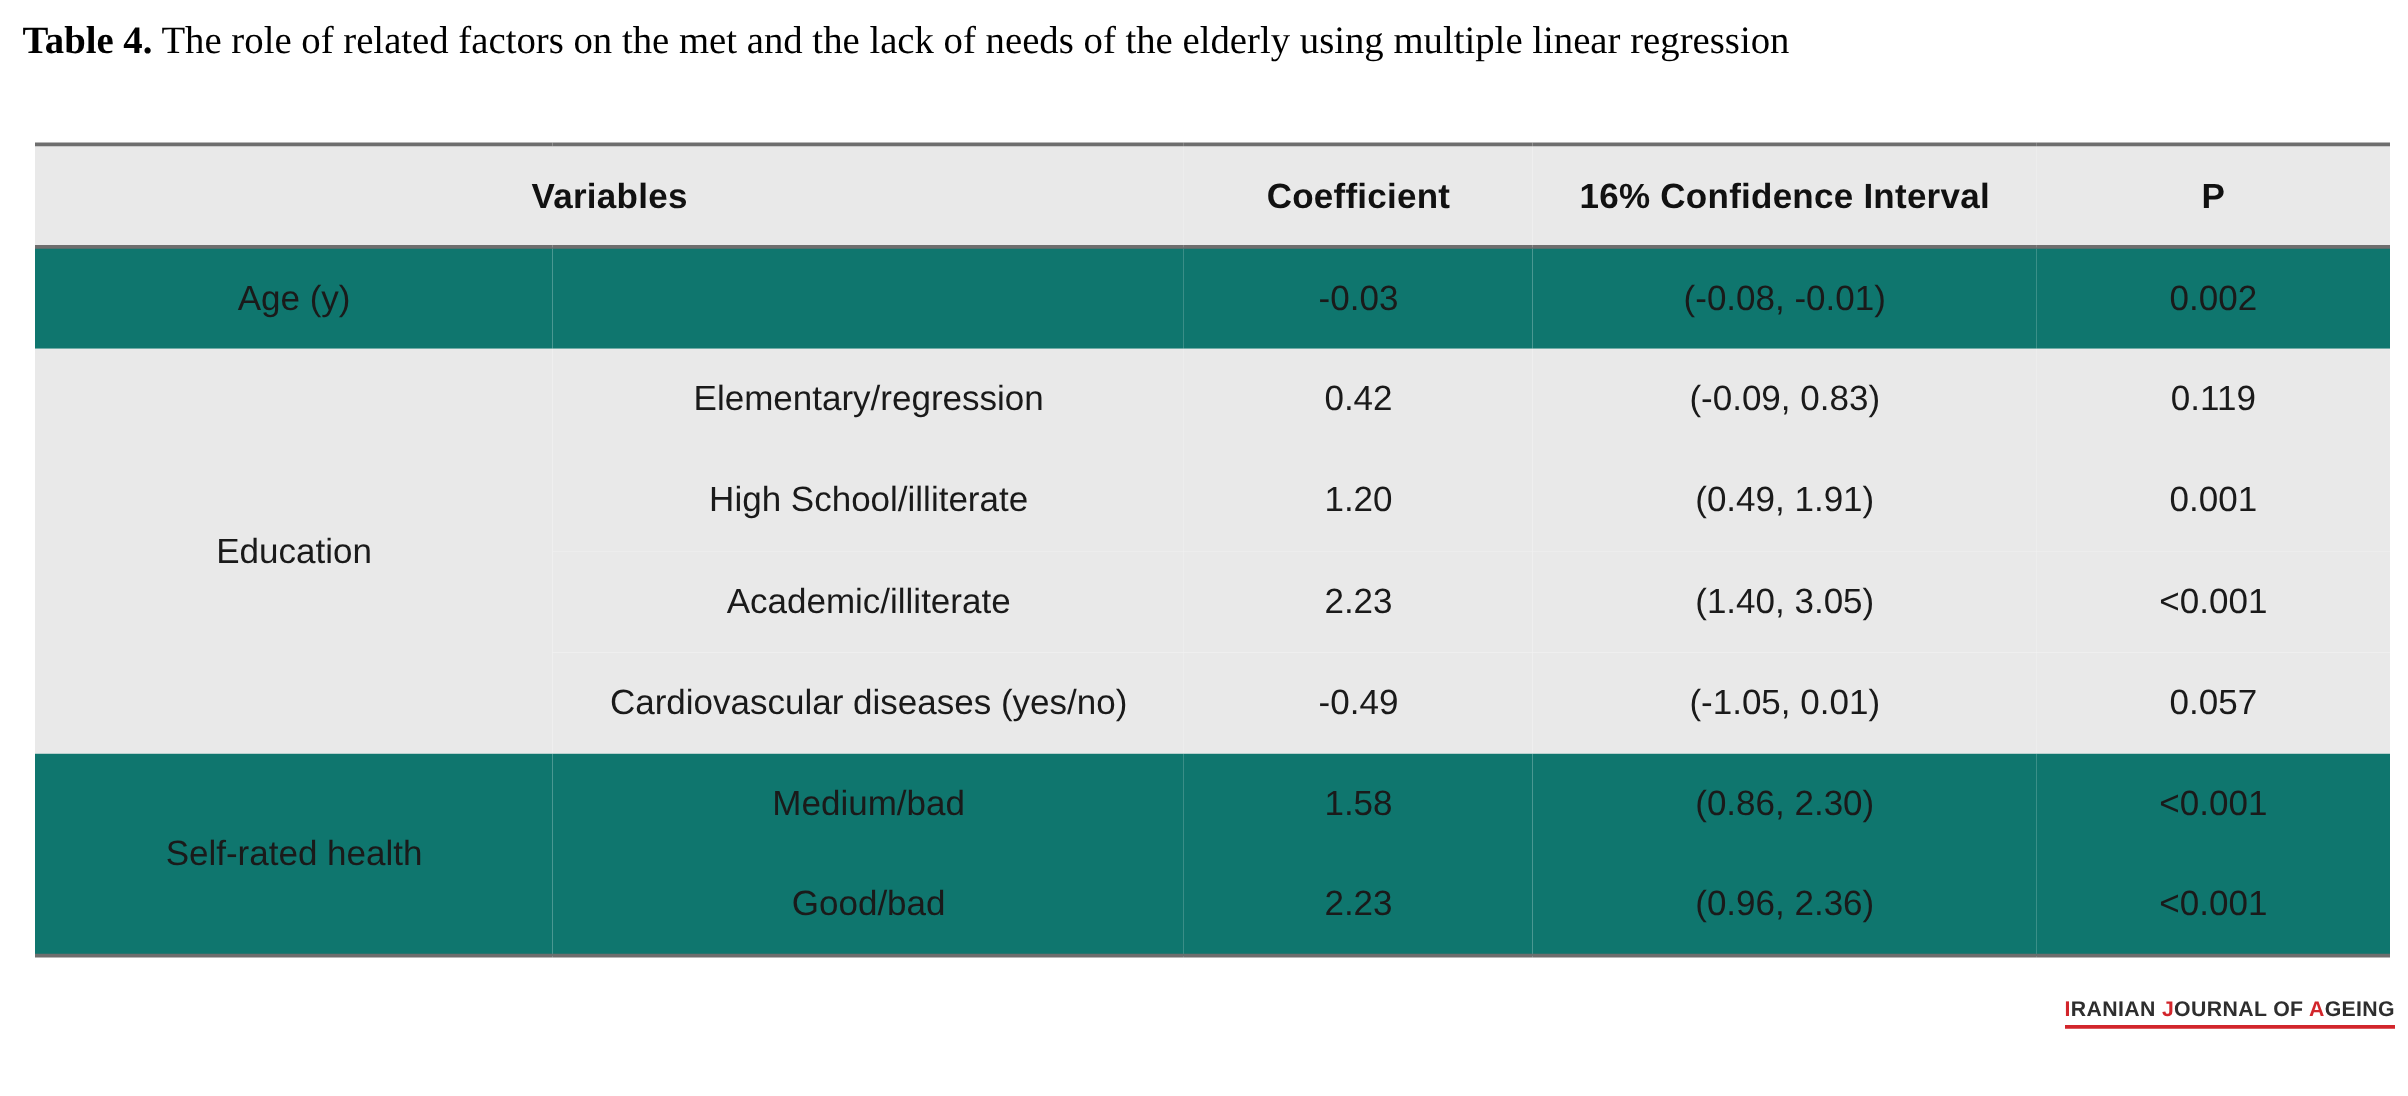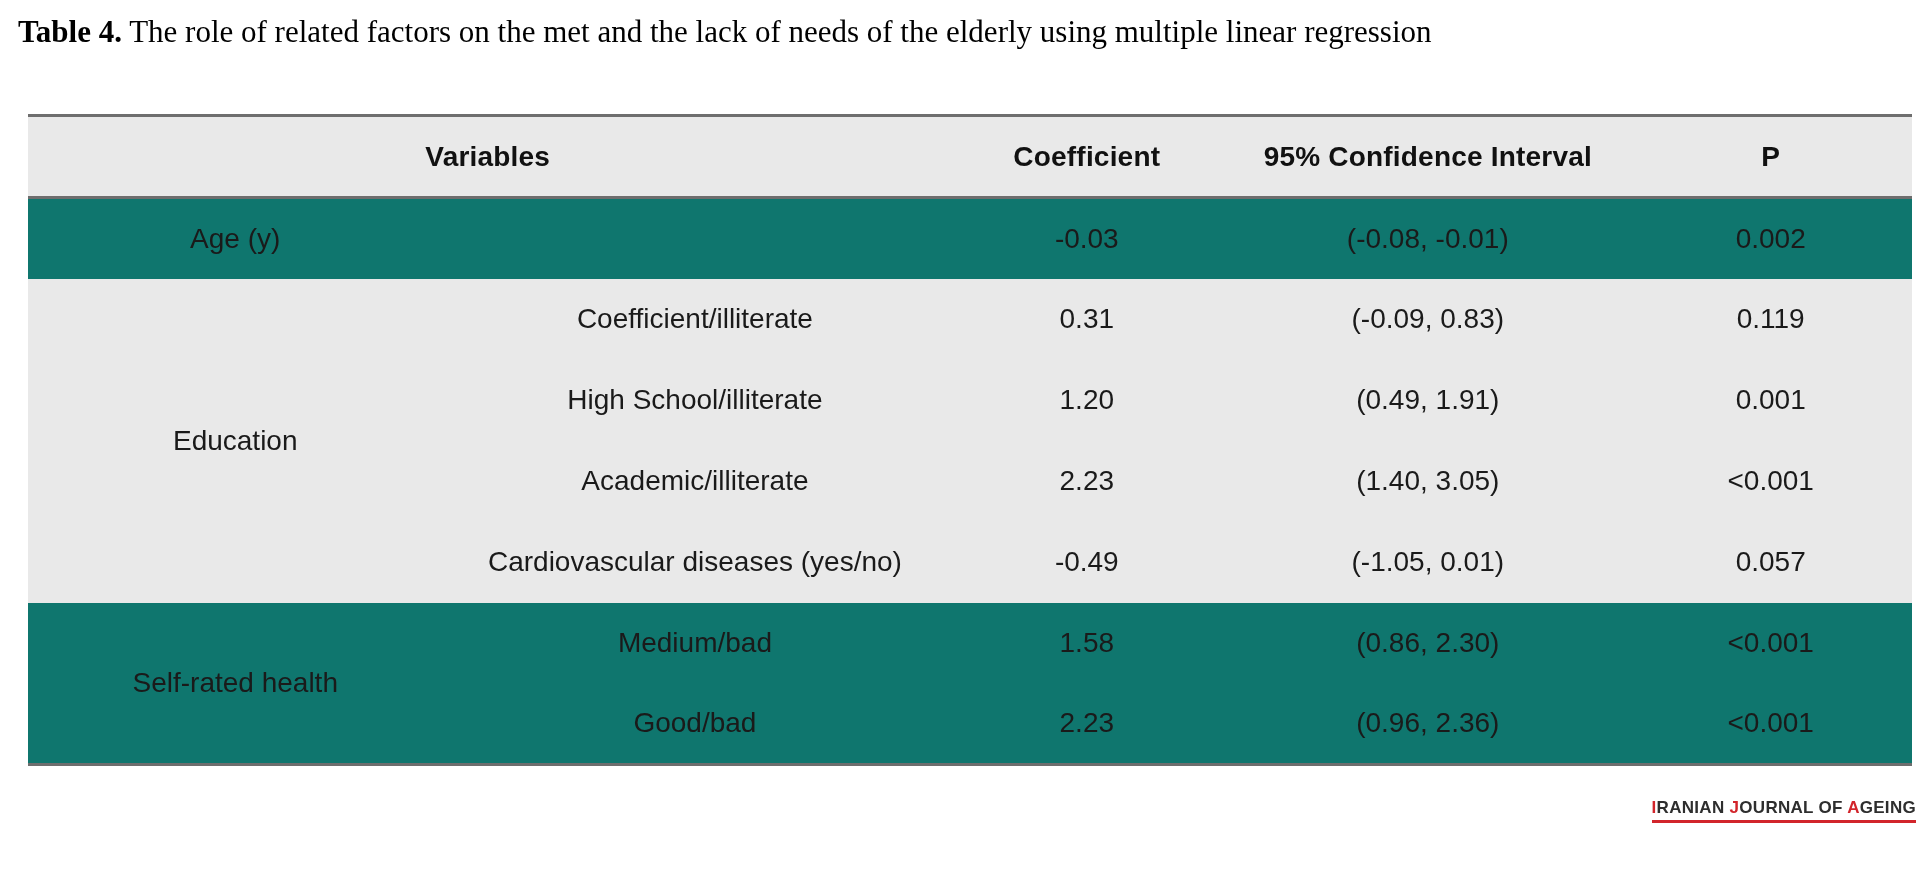--- a/index.html
+++ b/index.html
@@ -100,36 +100,36 @@
     <col class="c-group">
       <col class="c-sub">
       <col class="c-coef">
       <col class="c-ci">
       <col class="c-p">
   </colgroup>
   <thead>
     <tr>
       <th colspan="2">Variables</th>
       <th>Coefficient</th>
-      <th>95% Confidence Interval</th>
+      <th>16% Confidence Interval</th>
       <th>P</th>
     </tr>
   </thead>
   <tbody>
     <tr class="row-white">
       <td>Age (y)</td>
       <td></td>
       <td>-0.03</td>
       <td>(-0.08, -0.01)</td>
       <td>0.002</td>
     </tr>
     <tr class="row-shaded">
       <td rowspan="4">Education</td>
-      <td>Coefficient/illiterate</td>
-      <td>0.31</td>
+      <td>Elementary/regression</td>
+      <td>0.42</td>
       <td>(-0.09, 0.83)</td>
       <td>0.119</td>
     </tr>
     <tr class="row-shaded">
       <td>High School/illiterate</td>
       <td>1.20</td>
       <td>(0.49, 1.91)</td>
       <td>0.001</td>
     </tr>
     <tr class="row-shaded">

